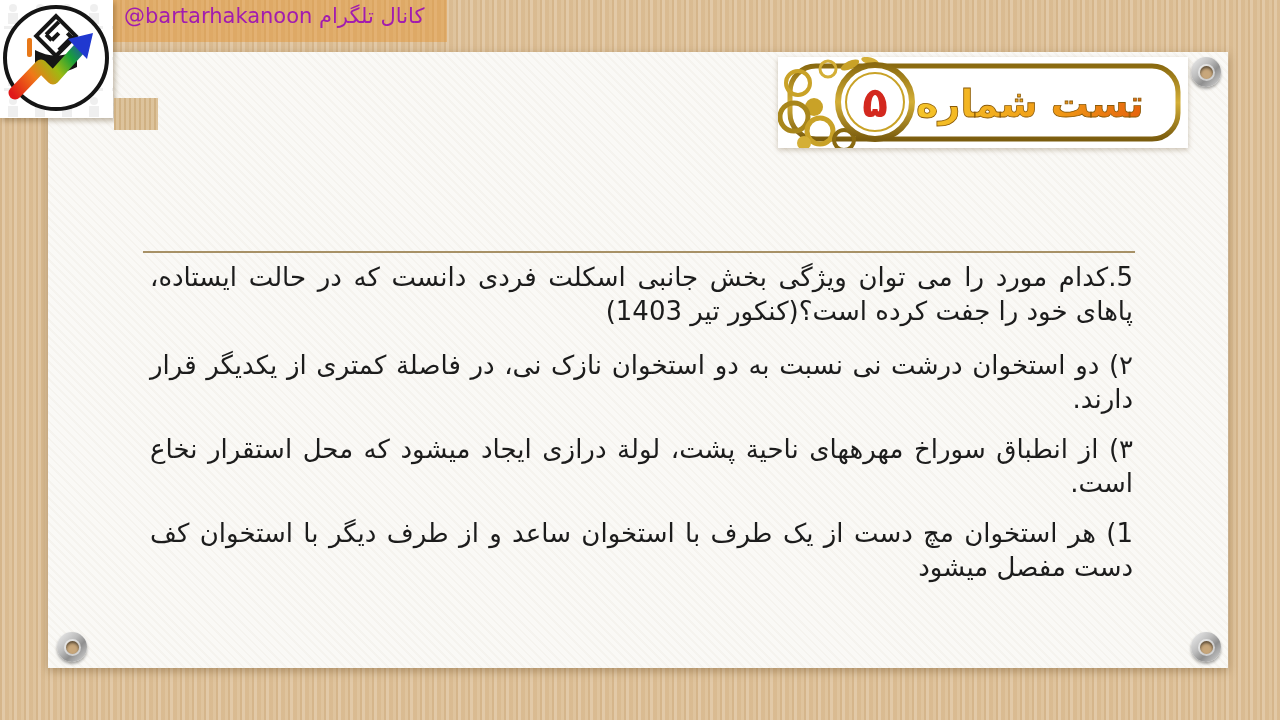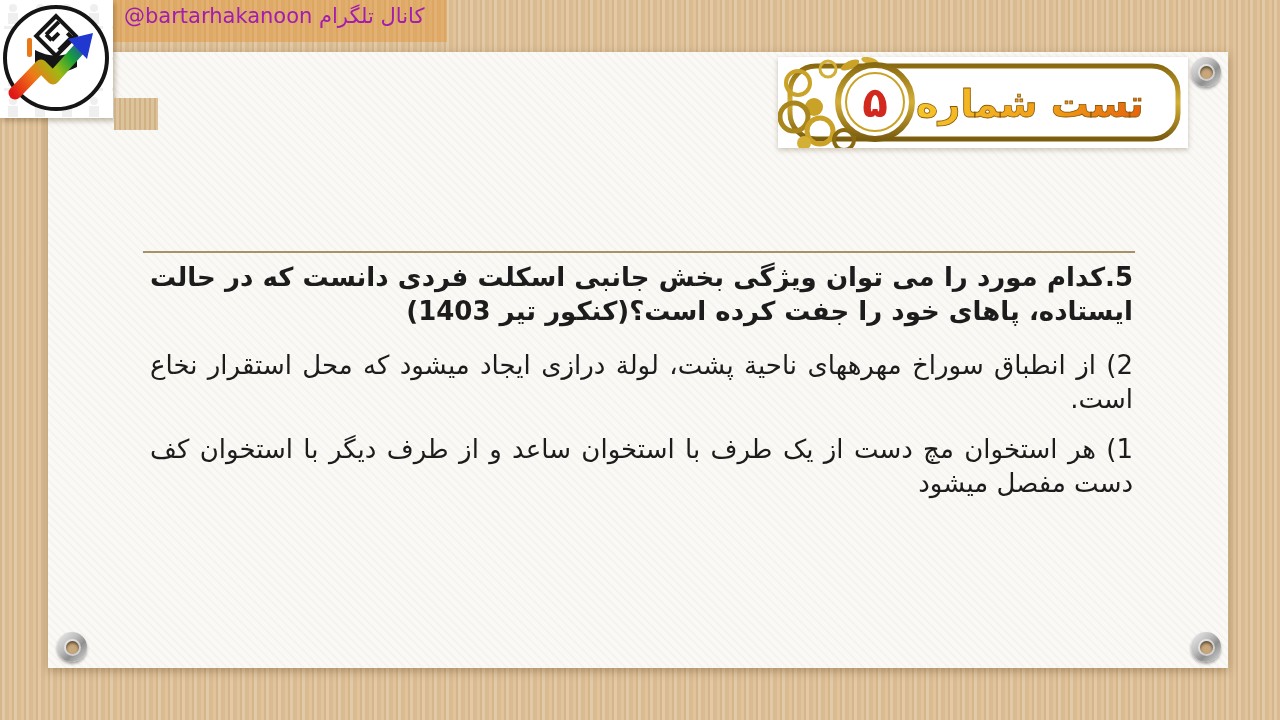--- a/index.html
+++ b/index.html
@@ -75,21 +75,21 @@
     position:absolute; left:143px; top:251px; width:992px; height:2px;
     background:#A79166;
   }
 
   
   .content {
     position:absolute; left:150px; top:260px; width:983px;
     direction:rtl; text-align:justify; text-justify:inter-word;
     color:#1c1c1c; font-size:26px; line-height:34px;
   }
-  .content p.question { margin-bottom:20px;font-weight:bold; }
+  .content p.question { margin-bottom:20px; }
   .content p.option   { margin-bottom:16px; }
 </style>
 </head>
 <body>
 
 <div class="banner">
   <div class="banner-text">@bartarhakanoon کانال تلگرام</div>
 </div>
 
 <div class="card"></div>
@@ -178,15 +178,16 @@
     <text x="97" y="60" text-anchor="middle" font-size="42" font-weight="bold" fill="#D3281E">۵</text>
 
     <text x="252" y="60" text-anchor="middle" direction="rtl" font-size="38" font-weight="bold" fill="url(#titleg)" stroke="#8a5a08" stroke-width="0.8">تست شماره</text>
   </svg>
 </div>
 
 <div class="divider"></div>
 
 <div class="content">
   <p class="question">5.کدام مورد را می توان ویژگی بخش جانبی اسکلت فردی دانست که در حالت ایستاده، پاهای خود را جفت کرده است؟(کنکور تیر 1403)</p>
-  <p class="option">2) از انطباق سوراخ مهرههای ناحیة پشت، لولة درازی ایجاد میشود که محل استقرار نخاع است.</p>
+  <p class="option">۲) دو استخوان درشت نی نسبت به دو استخوان نازک نی، در فاصلة کمتری از یکدیگر قرار دارند.</p>
+  <p class="option">۳) از انطباق سوراخ مهرههای ناحیة پشت، لولة درازی ایجاد میشود که محل استقرار نخاع است.</p>
   <p class="option">1) هر استخوان مچ دست از یک طرف با استخوان ساعد و از طرف دیگر با استخوان کف دست مفصل میشود</p>
 </div>
 
 </body></html>

